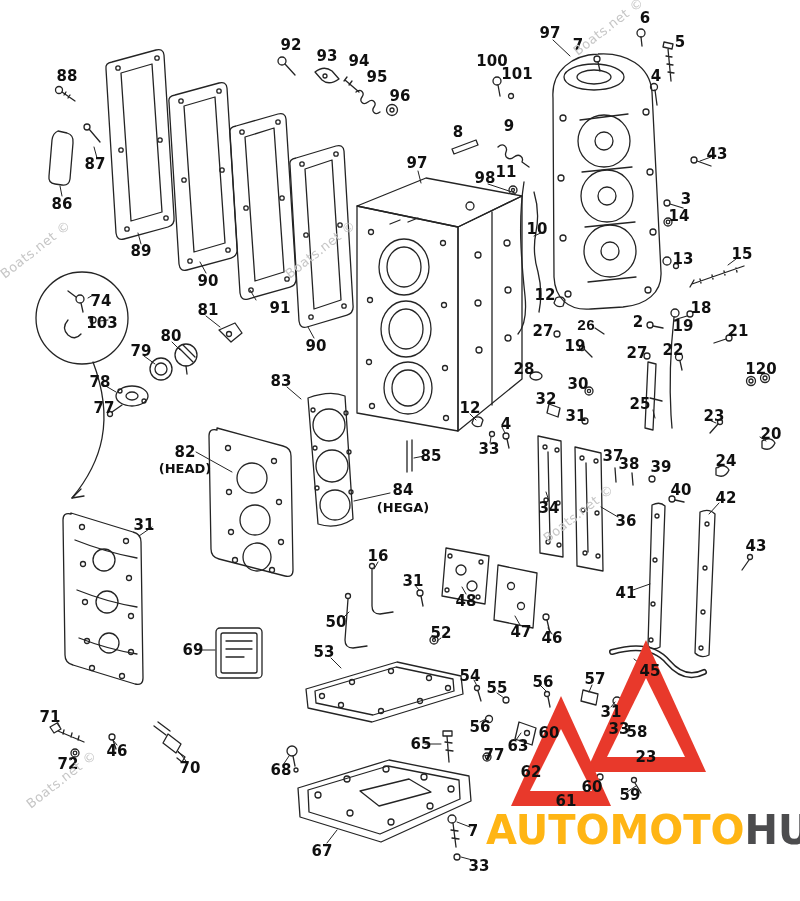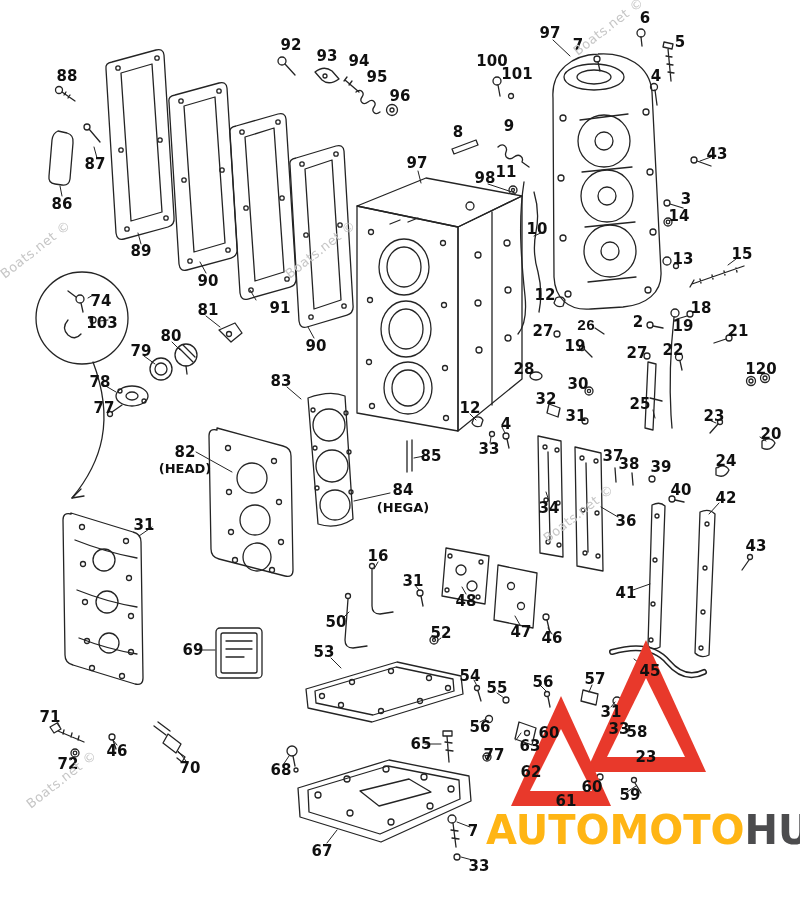--- a/index.html
+++ b/index.html
@@ -574,21 +574,21 @@
       <div class="part-label" style="left: 521px; top: 632px;">47</div>
       <div class="part-label" style="left: 552px; top: 638px;">46</div>
       <div class="part-label" style="left: 193px; top: 650px;">69</div>
       <div class="part-label" style="left: 324px; top: 652px;">53</div>
       <div class="part-label" style="left: 650px; top: 671px;">45</div>
       <div class="part-label" style="left: 470px; top: 676px;">54</div>
       <div class="part-label" style="left: 497px; top: 688px;">55</div>
       <div class="part-label" style="left: 543px; top: 682px;">56</div>
       <div class="part-label" style="left: 595px; top: 679px;">57</div>
       <div class="part-label" style="left: 480px; top: 727px;">56</div>
-      <div class="part-label" style="left: 518px; top: 746px; margin-left: 12px;">63</div>
+      <div class="part-label" style="left: 518px; top: 746px;">63</div>
       <div class="part-label" style="left: 611px; top: 712px;">31</div>
       <div class="part-label" style="left: 619px; top: 729px;">33</div>
       <div class="part-label" style="left: 637px; top: 732px;">58</div>
       <div class="part-label" style="left: 549px; top: 733px;">60</div>
       <div class="part-label" style="left: 646px; top: 757px;">23</div>
       <div class="part-label" style="left: 421px; top: 744px;">65</div>
       <div class="part-label" style="left: 494px; top: 755px;">77</div>
       <div class="part-label" style="left: 531px; top: 772px;">62</div>
       <div class="part-label" style="left: 566px; top: 801px;">61</div>
       <div class="part-label" style="left: 592px; top: 787px;">60</div>

